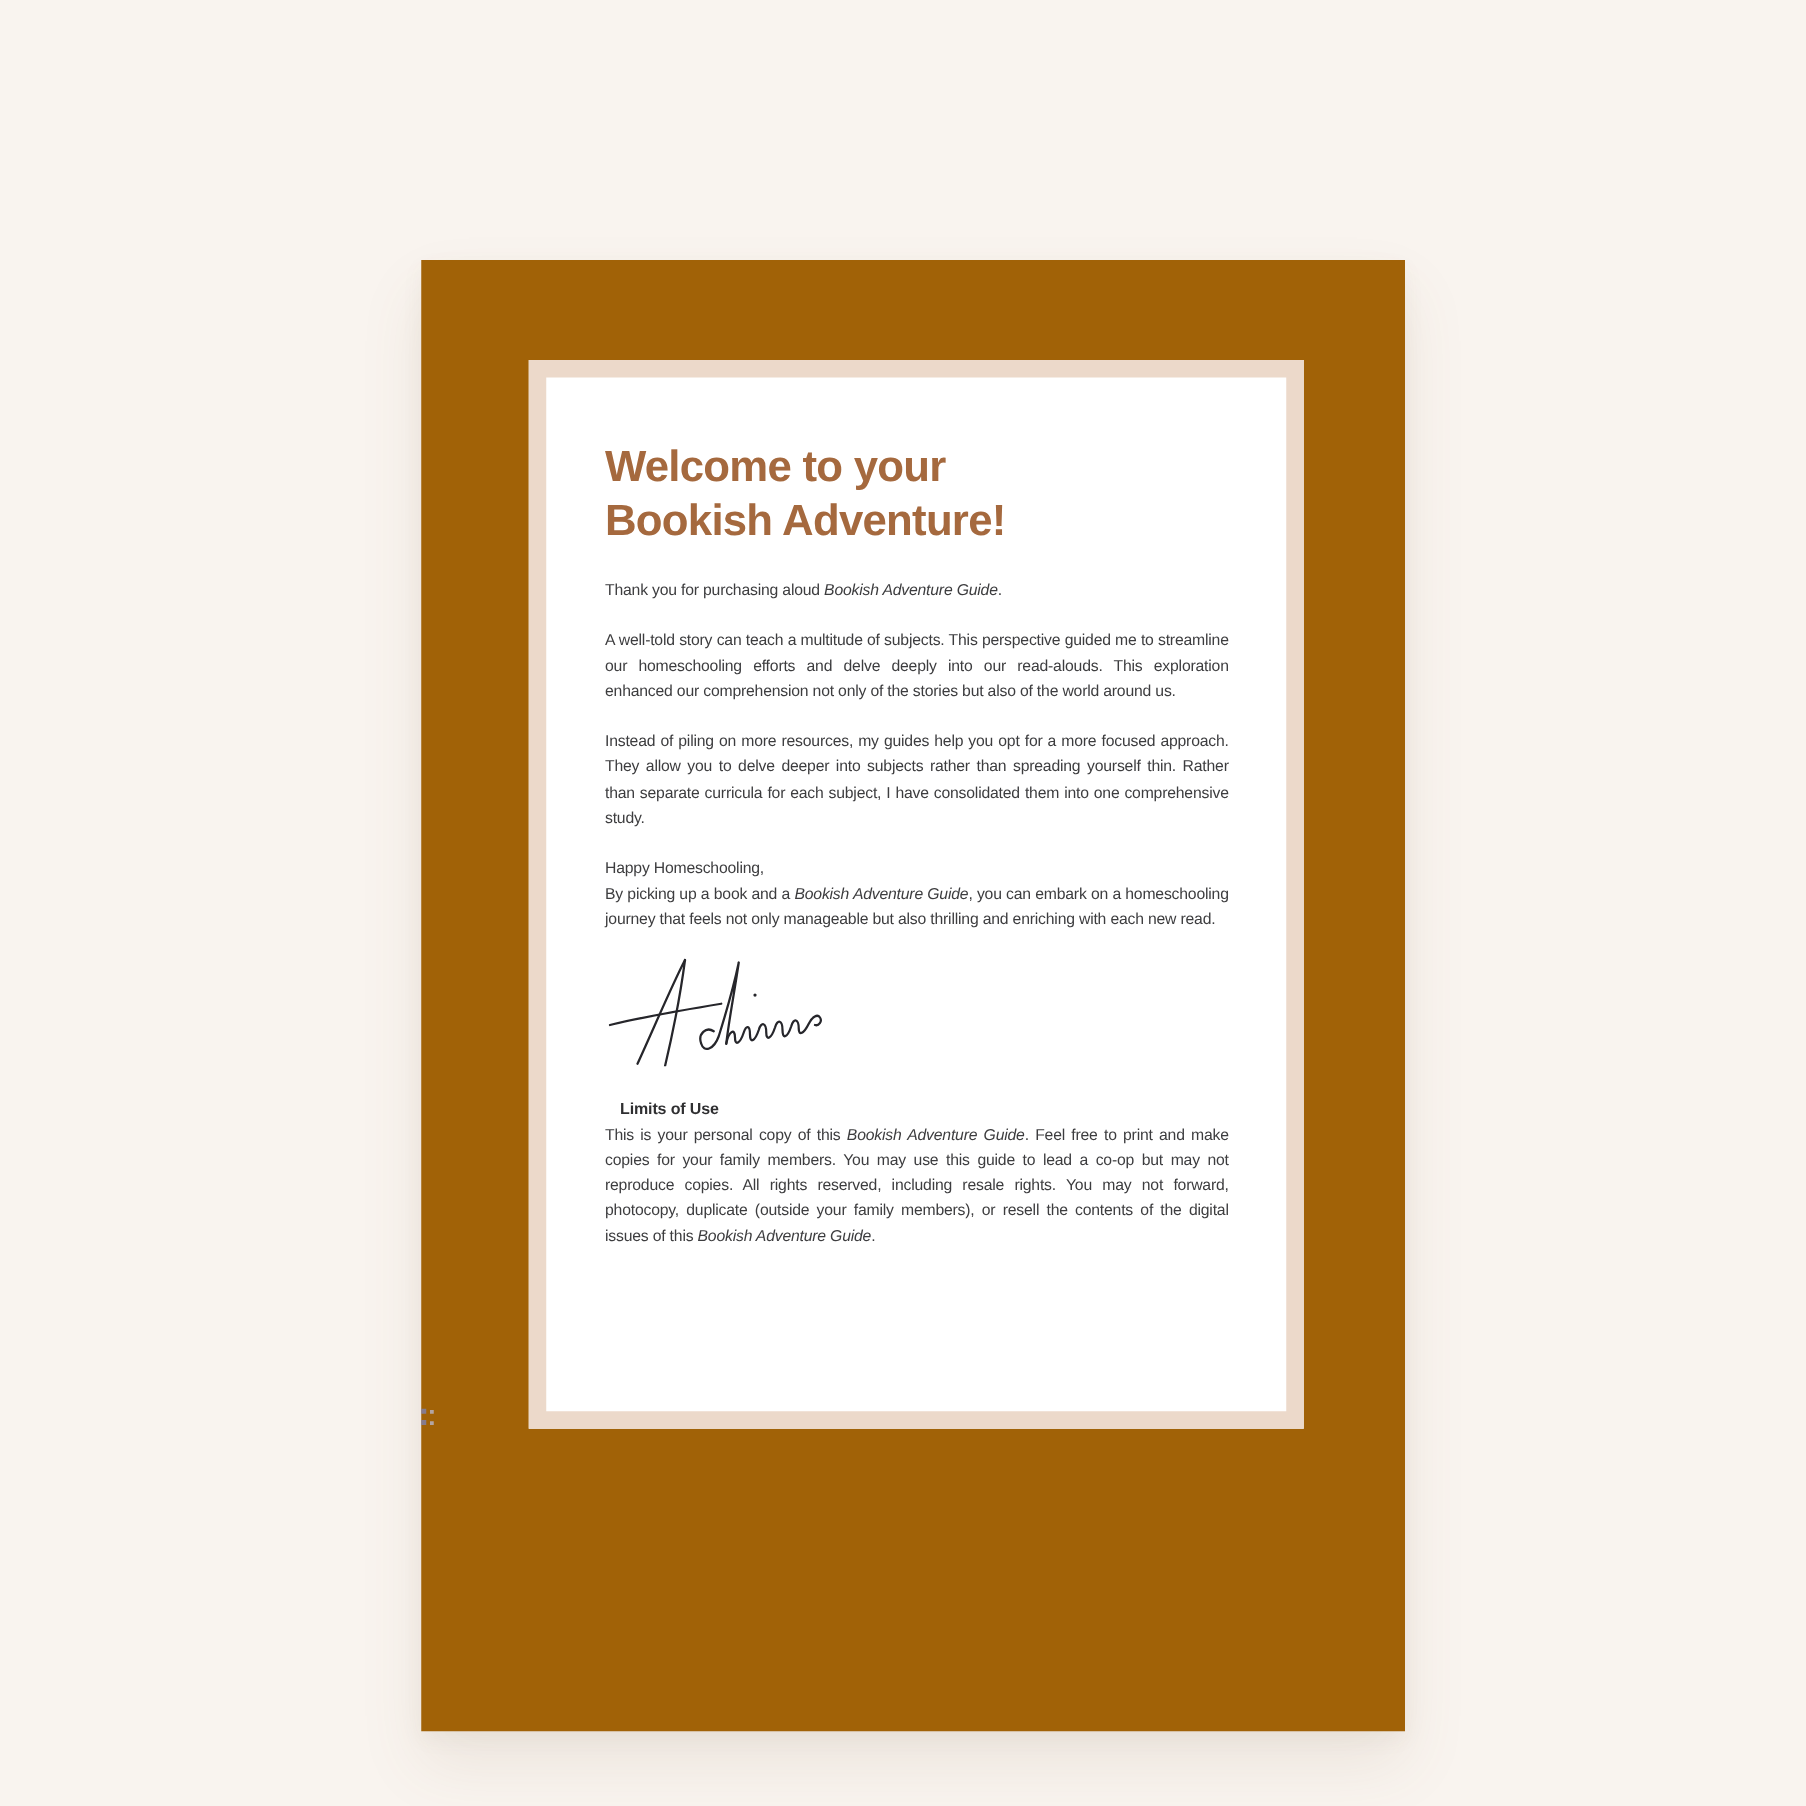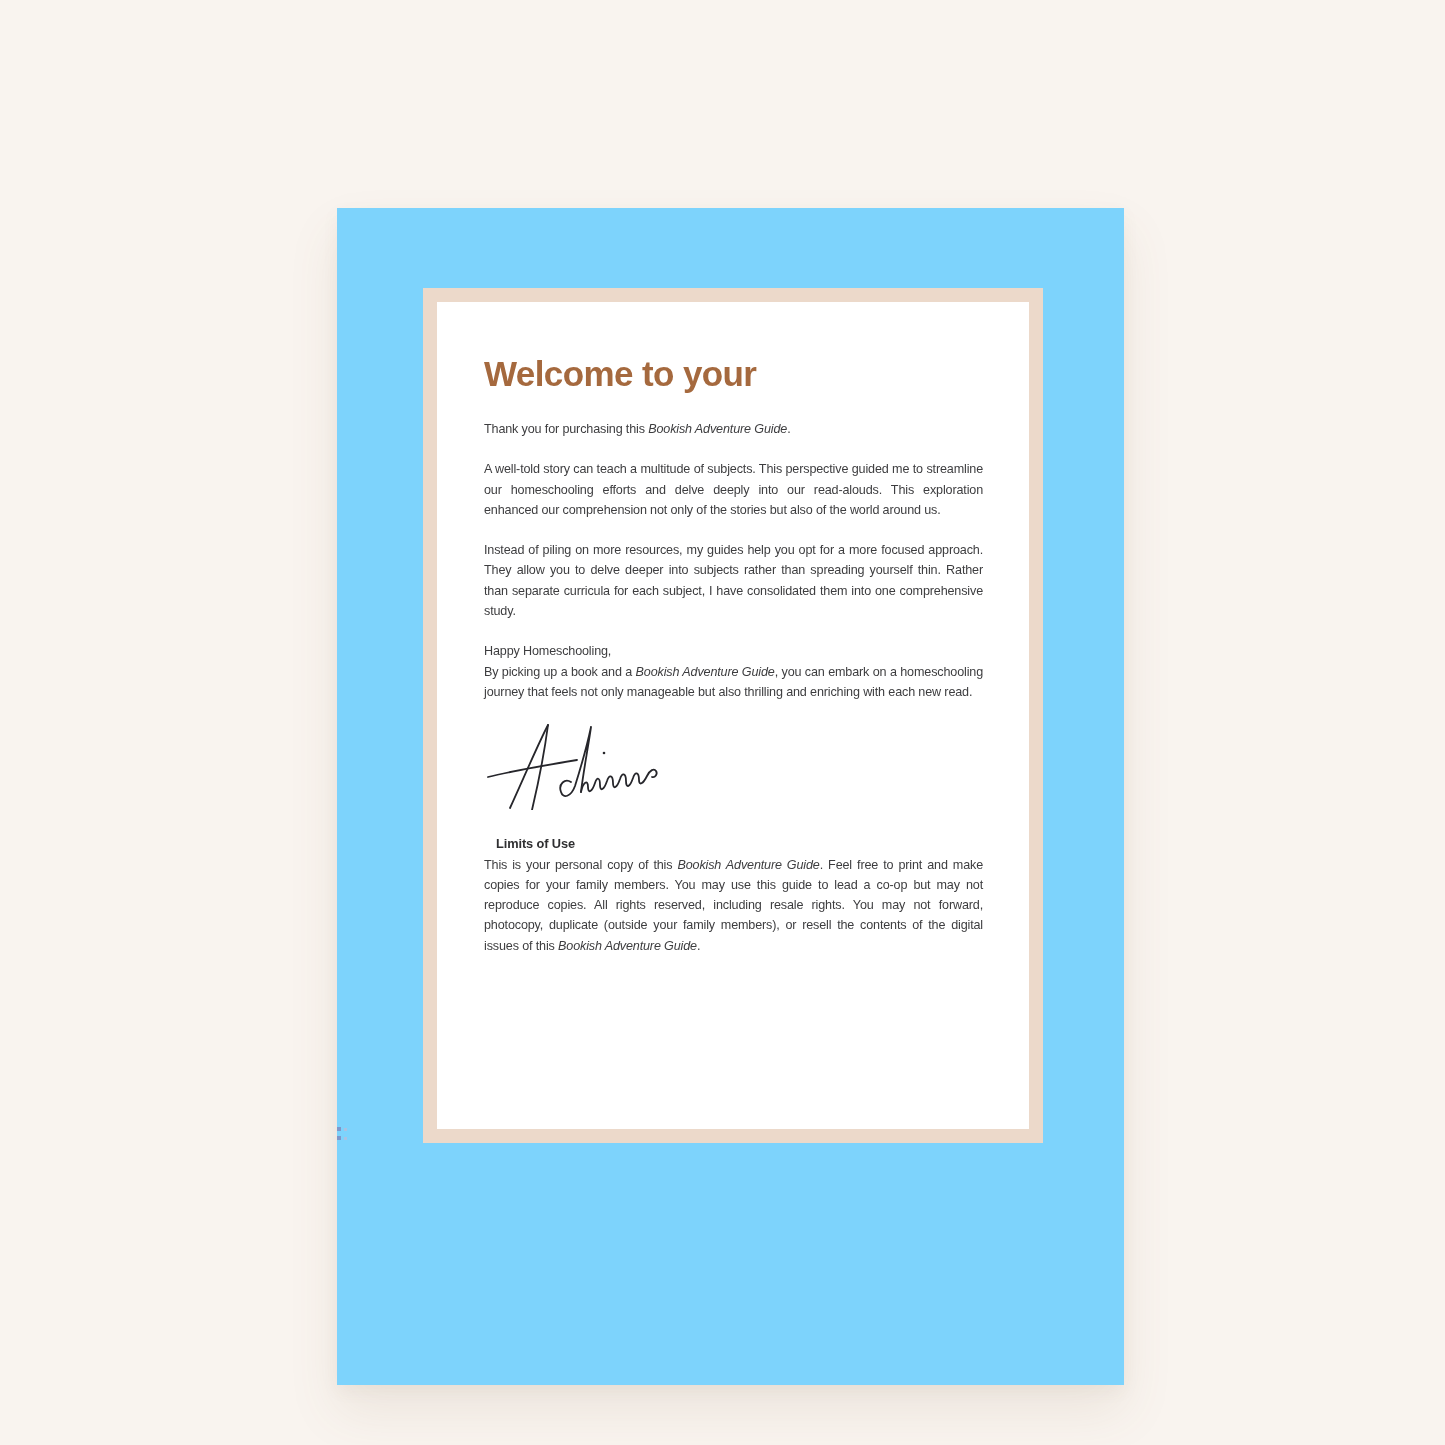--- a/index.html
+++ b/index.html
@@ -3,21 +3,21 @@
 <meta charset="utf-8">
 <style>
   html, body { margin:0; padding:0; }
   .canvas {
     position:relative; width:1445px; height:1445px;
     background:#f9f4ef; overflow:hidden;
     font-family:"Liberation Sans", sans-serif;
   }
   .page {
     position:absolute; left:337px; top:208px; width:787px; height:1177px;
-    background:#7dd3fc;
+    background:#a16207;
     box-shadow: 0 26px 48px rgba(125,95,65,0.10), 0 6px 16px rgba(125,95,65,0.06);
   }
   .frame {
     position:absolute; left:86px; top:80px; width:620px; height:855px;
     border:14px solid #ecd9ca; box-sizing:border-box; background:#ffffff;
   }
   .content { position:absolute; left:47px; top:50px; width:499px; }
   h1.title {
     margin:0 0 24px 0; font-weight:700; font-size:35px; line-height:43px;
     letter-spacing:-0.6px; color:#a5693e;
@@ -56,23 +56,24 @@
       <span class="a2"></span>
       <span class="a3"></span>
       <span class="a4"></span>
     </div>
 
     <div class="frame">
       <div class="content">
 
         <h1 class="title">
           <span class="tl">Welcome to your</span>
+          <span class="tl">Bookish Adventure!</span>
         </h1>
 
-        <p class="body"><span>Thank you for purchasing this </span><em>Bookish Adventure Guide</em><span>.</span></p>
+        <p class="body"><span>Thank you for purchasing aloud </span><em>Bookish Adventure Guide</em><span>.</span></p>
 
 
         <p class="body just">A well-told story can teach a multitude of subjects. This perspective guided me to streamline our homeschooling efforts and delve deeply into our read-alouds. This exploration enhanced our comprehension not only of the stories but also of the world around us.</p>
 
         <p class="body just">Instead of piling on more resources, my guides help you opt for a more focused approach. They allow you to delve deeper into subjects rather than spreading yourself thin. Rather than separate curricula for each subject, I have consolidated them into one comprehensive study.</p>
 
         <p class="body closing">Happy Homeschooling,</p>
 
         <p class="body just"><span>By picking up a book and a </span><em>Bookish Adventure Guide</em><span>, you can embark on a homeschooling journey that feels not only manageable but also thrilling and enriching with each new read.</span></p>
 

